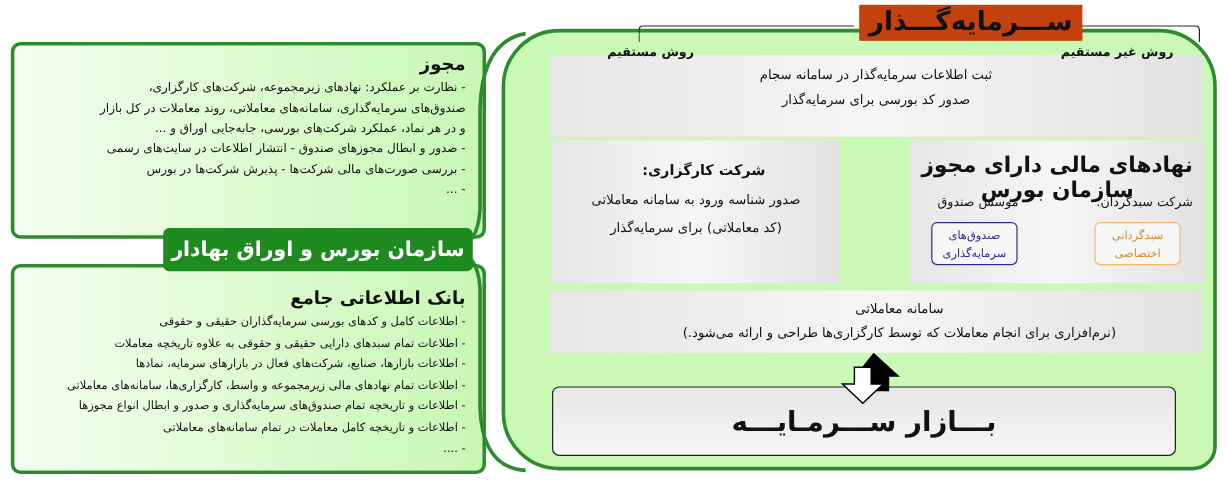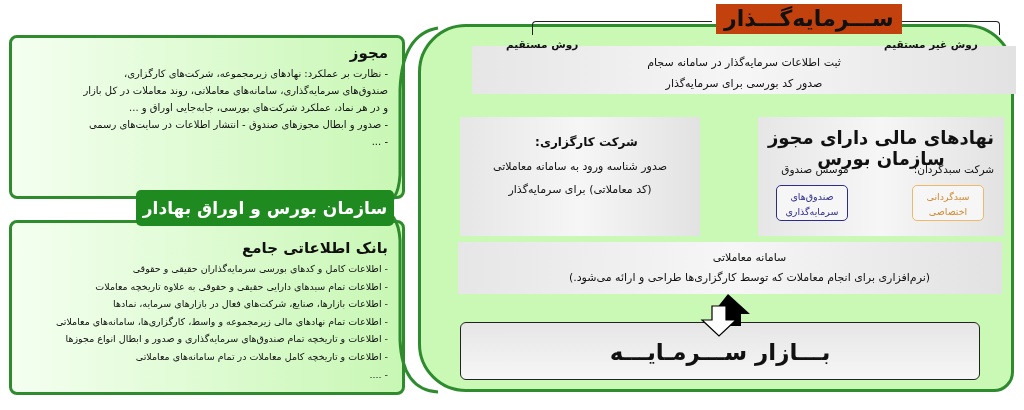--- a/index.html
+++ b/index.html
@@ -45,21 +45,21 @@
   #br-left { left: 12px; width: 180px; border-left: 1.5px solid #222; border-top-left-radius: 4px; }
   #br-right { left: 310px; width: 170px; border-right: 1.5px solid #222; border-top-right-radius: 4px; }
   .method-label { position: absolute; top: 38px; font-size: 10.5px; direction: rtl; z-index: 4; font-weight: bold; }
   #direct-label { left: 506px; }
   #indirect-label { left: 884px; }
 
   .gbox {
     position: absolute; background: linear-gradient(90deg, #e6e6e6 0%, #f6f6f6 50%, #e2e2e2 100%);
     z-index: 2; direction: rtl; text-align: center;
   }
-  #sejam-box { left: 458px; top: 46px; width: 544px; height: 48px; padding-top: 6px; margin-left: 14px; }
+  #sejam-box { left: 458px; top: 46px; width: 544px; height: 68px; padding-top: 6px; }
   #sejam-box p { font-size: 11px; line-height: 21px; }
 
   #broker-box { left: 460px; top: 117px; width: 240px; height: 119px; padding-top: 18px; }
   #broker-box h3 { font-size: 12px; font-weight: bold; margin-bottom: 6px; margin-left: 13px; }
   #broker-box p { font-size: 11px; line-height: 23px; }
 
   #inst-box { left: 758px; top: 117px; width: 246px; height: 119px; padding-top: 10px; }
   #inst-box h3 { font-size: 18px; font-weight: bold; margin-bottom: 12px; }
   .inst-col { position: absolute; top: 46px; font-size: 10.5px; }
   #col-manager { right: 10px; width: 110px; text-align: right; }
@@ -86,20 +86,21 @@
 </style>
 </head>
 <body>
 
 <div id="duties" class="lbox">
   <h2>مجوز</h2>
   <p>- نظارت بر عملکرد:  نهادهای زیرمجموعه، شرکت‌های کارگزاری،</p>
   <p>صندوق‌های سرمایه‌گذاری، سامانه‌های معاملاتی، روند معاملات در کل بازار</p>
   <p>و در هر نماد، عملکرد شرکت‌های بورسی، جابه‌جایی اوراق  و ...</p>
   <p>- صدور و ابطال مجوزهای صندوق - انتشار اطلاعات در سایت‌های رسمی</p>
+  <p>- بررسی صورت‌های مالی شرکت‌ها  - پذیرش شرکت‌ها در بورس</p>
   <p>- ...</p>
 </div>
 
 <div id="org-title">سازمان بورس و اوراق بهادار</div>
 
 <div id="databank" class="lbox">
   <h2>بانک اطلاعاتی جامع</h2>
   <p>- اطلاعات کامل و کدهای بورسی سرمایه‌گذاران حقیقی و حقوقی</p>
   <p>- اطلاعات تمام سبدهای دارایی حقیقی و حقوقی به علاوه تاریخچه معاملات</p>
   <p>- اطلاعات بازارها، صنایع، شرکت‌های فعال در بازارهای سرمایه، نمادها</p>

